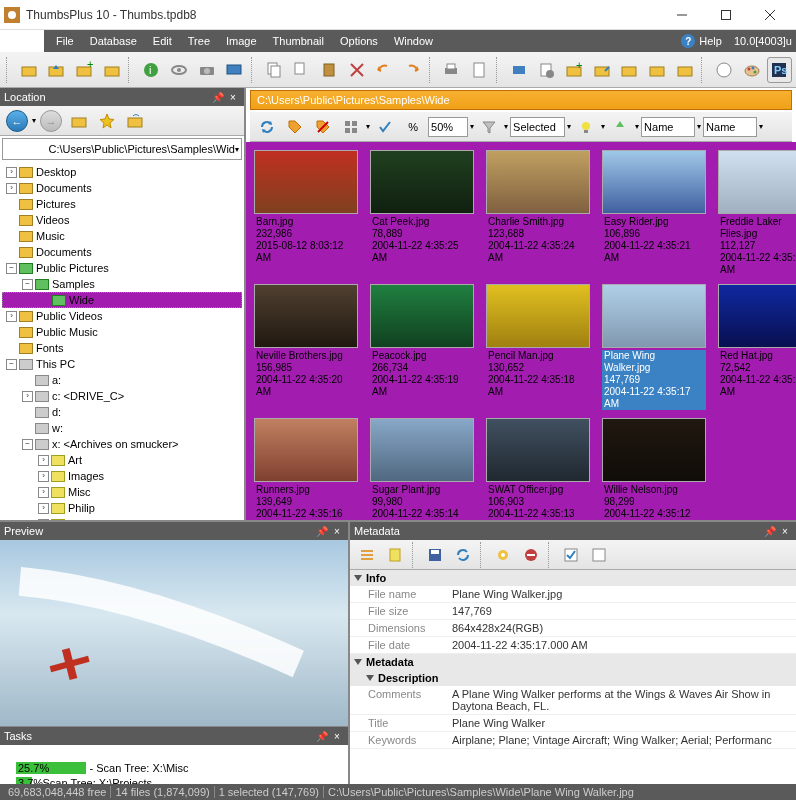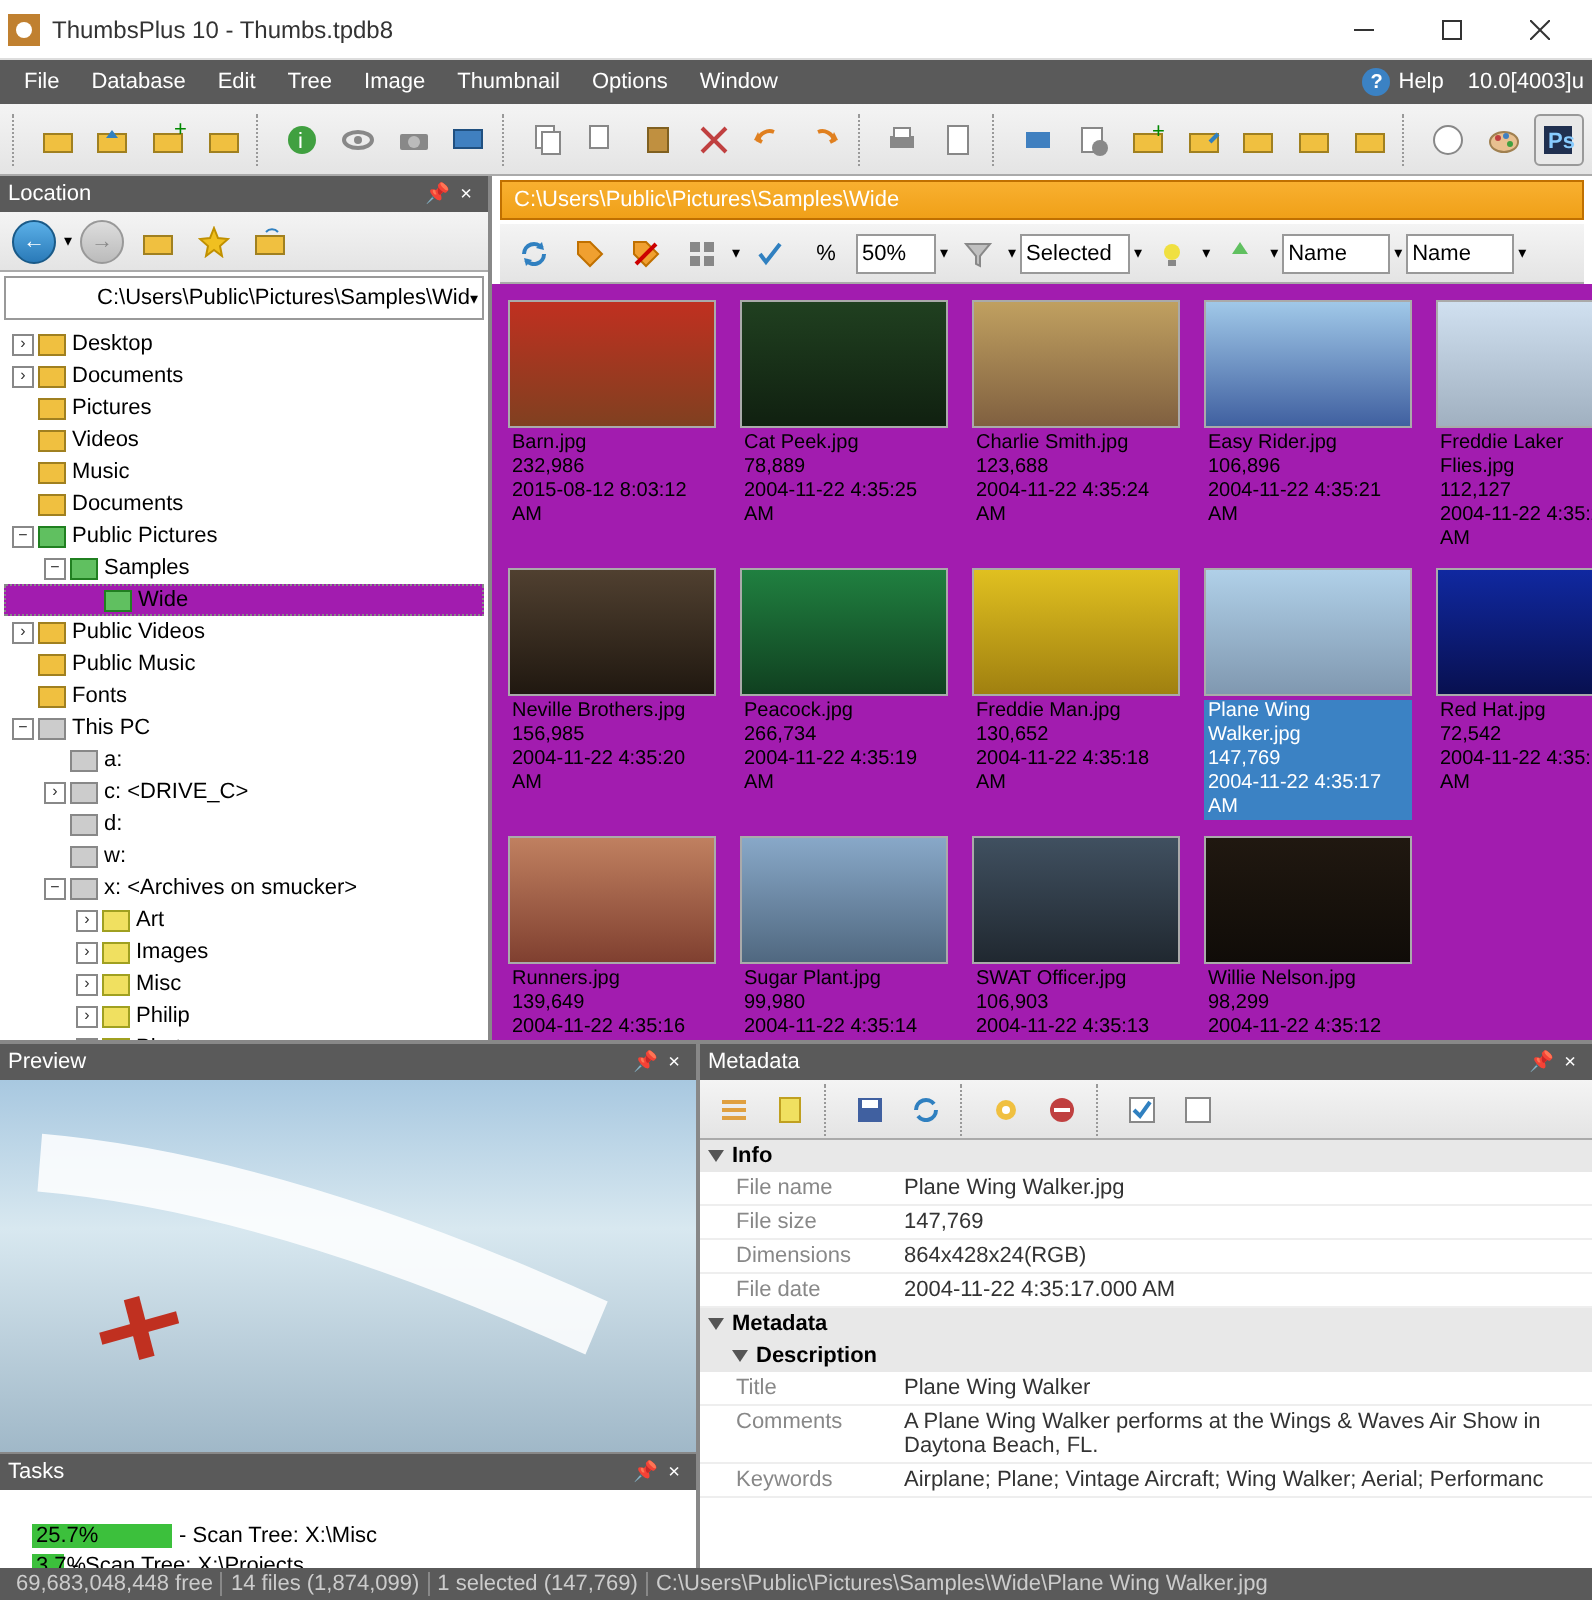--- a/index.html
+++ b/index.html
@@ -1,21 +1,21 @@
 <!DOCTYPE html>
 <html><head>
 <meta charset="utf-8">
 <style>
 * { margin:0; padding:0; box-sizing:border-box; font-family:"Segoe UI",Tahoma,sans-serif; font-size:11px; }
 body { width:796px; height:800px; overflow:hidden; background:#fff; display:flex; flex-direction:column; }
 .titlebar { height:30px; background:#fff; display:flex; align-items:center; padding:0 4px; border-bottom:1px solid #ddd; }
 .titlebar-icon { width:16px; height:16px; margin-right:6px; }
 .titlebar-title { flex:1; font-size:12px; color:#333; }
 .win-btn { width:44px; height:28px; display:flex; align-items:center; justify-content:center; color:#333; }
-.menubar { height:22px; background:#5a5a5a; display:flex; align-items:center; padding:0 4px; color:#fff; }
+.menubar { height:22px; background:#5a5a5a; display:flex; align-items:center; padding:0 4px; color:#fff;margin-left:44px; }
 .menu-item { padding:2px 8px; color:#fff; }
 .help-section { margin-left:auto; display:flex; align-items:center; gap:4px; }
 .help-icon { width:14px; height:14px; background:#3b82c4; border-radius:50%; color:#fff; display:flex; align-items:center; justify-content:center; font-weight:bold; font-size:10px; }
 .toolbar-main { height:36px; background:linear-gradient(#f4f4f4,#e4e4e4); border-bottom:1px solid #aaa; display:flex; align-items:center; padding:2px 4px; gap:2px; }
 .tool-btn { width:26px; height:26px; display:flex; align-items:center; justify-content:center; border:1px solid transparent; border-radius:3px; }
 .tool-sep { width:6px; height:26px; border-left:1px dotted #999; margin:0 2px; }
 .main-area { flex:1; display:flex; overflow:hidden; }
 .left-col { width:246px; display:flex; flex-direction:column; border-right:2px solid #888; }
 .panel-header { height:18px; background:#5a5a5a; color:#fff; display:flex; align-items:center; padding:0 4px; font-size:11px; }
 .panel-header .spacer { flex:1; }
@@ -547,21 +547,21 @@
           <div class="thumb-label">2004-11-22  4:35:20 AM</div>
         </div>
         <div class="thumb-cell">
           <div class="thumb-img" style="background: linear-gradient(rgb(32, 128, 64), rgb(16, 64, 32));"></div>
           <div class="thumb-label">Peacock.jpg</div>
           <div class="thumb-label">266,734</div>
           <div class="thumb-label">2004-11-22  4:35:19 AM</div>
         </div>
         <div class="thumb-cell">
           <div class="thumb-img" style="background: linear-gradient(rgb(224, 192, 32), rgb(160, 128, 16));"></div>
-          <div class="thumb-label">Freddie Man.jpg</div>
+          <div class="thumb-label">Pencil Man.jpg</div>
           <div class="thumb-label">130,652</div>
           <div class="thumb-label">2004-11-22  4:35:18 AM</div>
         </div>
         <div class="thumb-cell selected">
           <div class="thumb-img" style="background: linear-gradient(rgb(176, 208, 232), rgb(128, 152, 176));"></div>
           <div class="thumb-label">Plane Wing Walker.jpg</div>
           <div class="thumb-label">147,769</div>
           <div class="thumb-label">2004-11-22  4:35:17 AM</div>
         </div>
         <div class="thumb-cell">
@@ -715,26 +715,26 @@
         </div>
         <div class="meta-group">
           <span class="meta-tri"></span>
           <span>Metadata</span>
         </div>
         <div class="meta-group" style="padding-left: 16px;">
           <span class="meta-tri"></span>
           <span>Description</span>
         </div>
         <div class="meta-row">
+          <div class="meta-key">Comments</div>
+          <div class="meta-val">A Plane Wing Walker performs at the Wings &amp; Waves Air Show in Daytona Beach, FL.</div>
+        </div>
+        <div class="meta-row">
           <div class="meta-key">Title</div>
           <div class="meta-val">Plane Wing Walker</div>
-        </div>
-        <div class="meta-row">
-          <div class="meta-key">Comments</div>
-          <div class="meta-val">A Plane Wing Walker performs at the Wings &amp; Waves Air Show in Daytona Beach, FL.</div>
         </div>
         <div class="meta-row">
           <div class="meta-key">Keywords</div>
           <div class="meta-val">Airplane; Plane; Vintage Aircraft; Wing Walker; Aerial; Performanc</div>
         </div>
       </div>
   </div>
 </div>
 
 <div class="statusbar">

